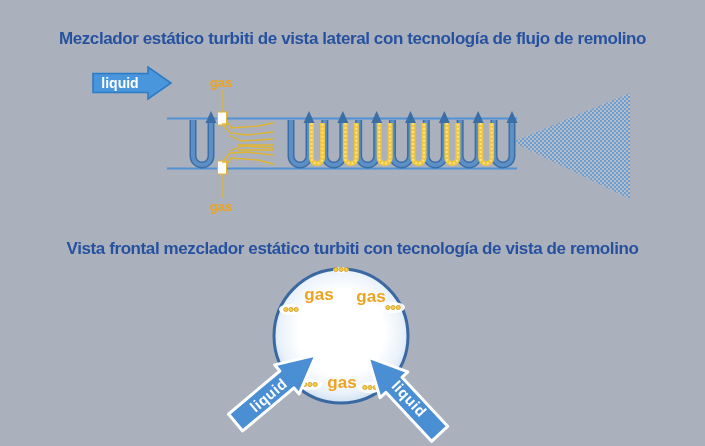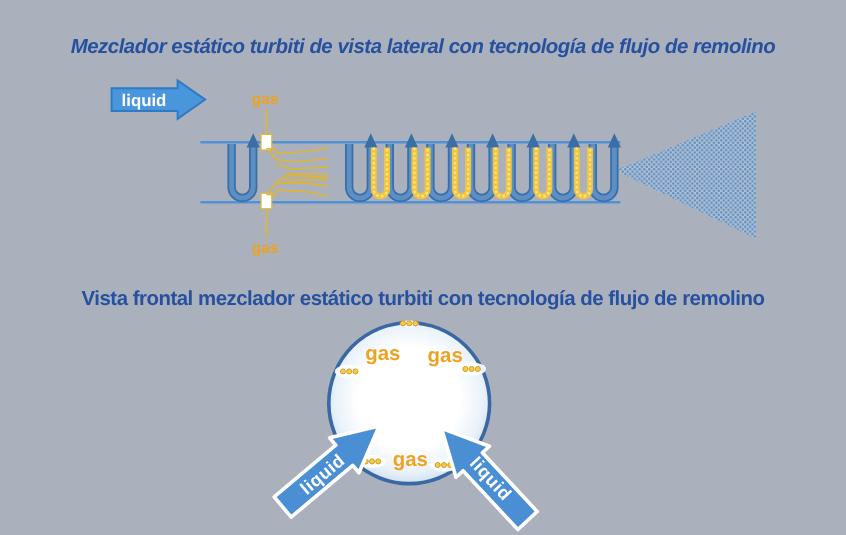--- a/index.html
+++ b/index.html
@@ -8,21 +8,21 @@
     --swirl-yellow:#f0c63e; --swirl-yellow-light:#fae38c;
     --gas-text:#eda31f; --gas-line:#e2b52e;
     --liquid-arrow-fill:#4a96dc; --liquid-arrow-border:#2e7bc4;
     --front-arrow-fill:#4a8fd3; --spray-dot:#4a8fd3; --circle-border:#3a68a2;
   }
   html,body{margin:0;padding:0;}
   body{font-family:"Liberation Sans","DejaVu Sans",sans-serif;}
   #stage{position:relative;width:705px;height:446px;background:var(--background);overflow:hidden;}
   .title{position:absolute;left:0;width:705px;text-align:center;white-space:nowrap;
          color:var(--title-text);font-weight:bold;font-size:17px;letter-spacing:-0.4px;}
-  #title-side{top:29px;font-style:italic;}
+  #title-side{top:29px;}
   #title-front{top:239px;}
   svg{position:absolute;left:0;display:block;}
   #side-svg{top:60px;}
   #front-svg{top:258px;}
   .pipe-wall{stroke:var(--pipe-blue);stroke-width:2.2;}
   .gas-label{fill:var(--gas-text);font-weight:bold;font-size:13px;text-anchor:middle;}
   .gas-line{stroke:var(--gas-line);stroke-width:1.3;fill:none;}
   .injector-box{fill:#ffffff;stroke:var(--gas-line);stroke-width:1;}
   .u-blue-outer{fill:none;stroke:var(--swirl-blue-dark);stroke-width:7;}
   .u-blue-inner{fill:none;stroke:var(--swirl-blue-light);stroke-width:4;}
@@ -113,21 +113,21 @@
         <path d="M 379.15999999999997 123 V 158 A 5.5 5.5 0 0 0 390.15999999999997 158 V 123" class="u-yellow-dots"></path>
         <path d="M 412.99 123 V 158 A 5.5 5.5 0 0 0 423.99 158 V 123" class="u-yellow"></path>
         <path d="M 412.99 123 V 158 A 5.5 5.5 0 0 0 423.99 158 V 123" class="u-yellow-dots"></path>
         <path d="M 446.82 123 V 158 A 5.5 5.5 0 0 0 457.82 158 V 123" class="u-yellow"></path>
         <path d="M 446.82 123 V 158 A 5.5 5.5 0 0 0 457.82 158 V 123" class="u-yellow-dots"></path>
         <path d="M 480.65 123 V 158 A 5.5 5.5 0 0 0 491.65 158 V 123" class="u-yellow"></path>
         <path d="M 480.65 123 V 158 A 5.5 5.5 0 0 0 491.65 158 V 123" class="u-yellow-dots"></path>
       </g>
   </svg>
 
-  <div class="title" id="title-front">Vista frontal mezclador estático turbiti con tecnología de flujo de remolino</div>
+  <div class="title" id="title-front">Vista frontal mezclador estático turbiti con tecnología de vista de remolino</div>
 
   <svg id="front-svg" width="705" height="188" viewBox="0 258 705 188">
     <defs>
       <radialGradient id="circleGrad" cx="50%" cy="47%" r="58%">
         <stop offset="0%" stop-color="#ffffff"></stop>
         <stop offset="55%" stop-color="#ffffff"></stop>
         <stop offset="80%" stop-color="#e8f1fa"></stop>
         <stop offset="100%" stop-color="#bcd4ec"></stop>
       </radialGradient>
     </defs>

